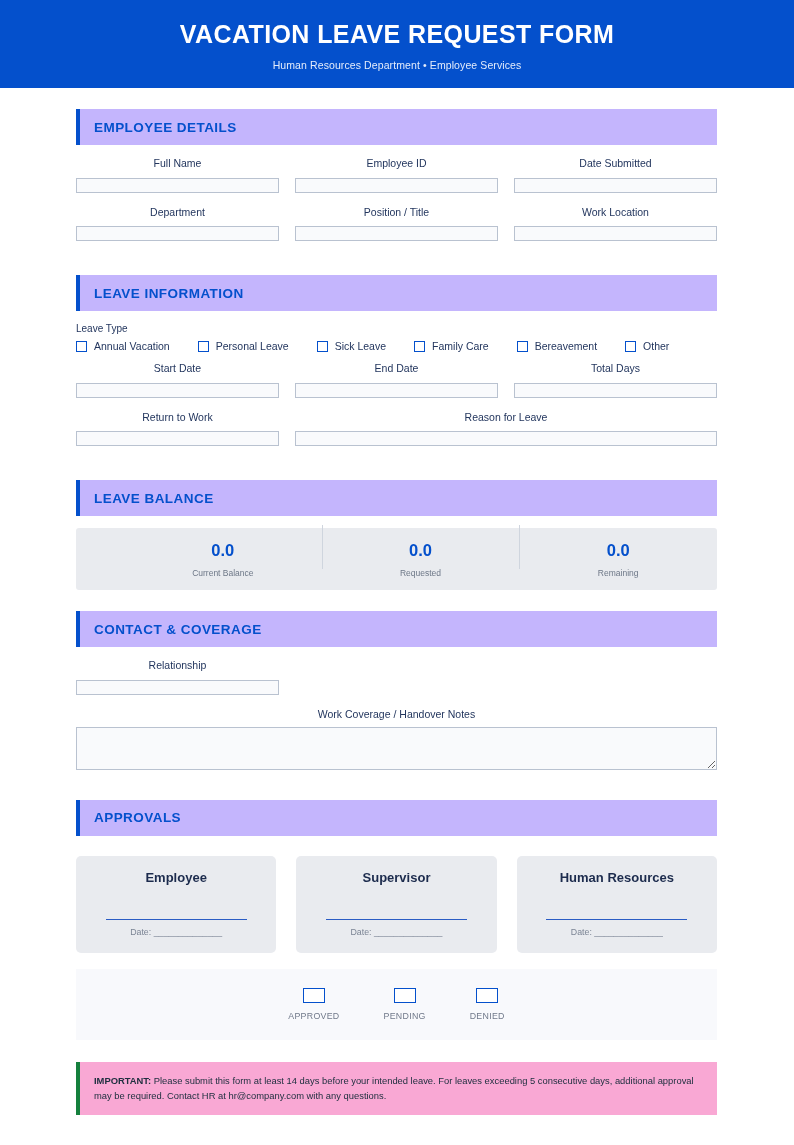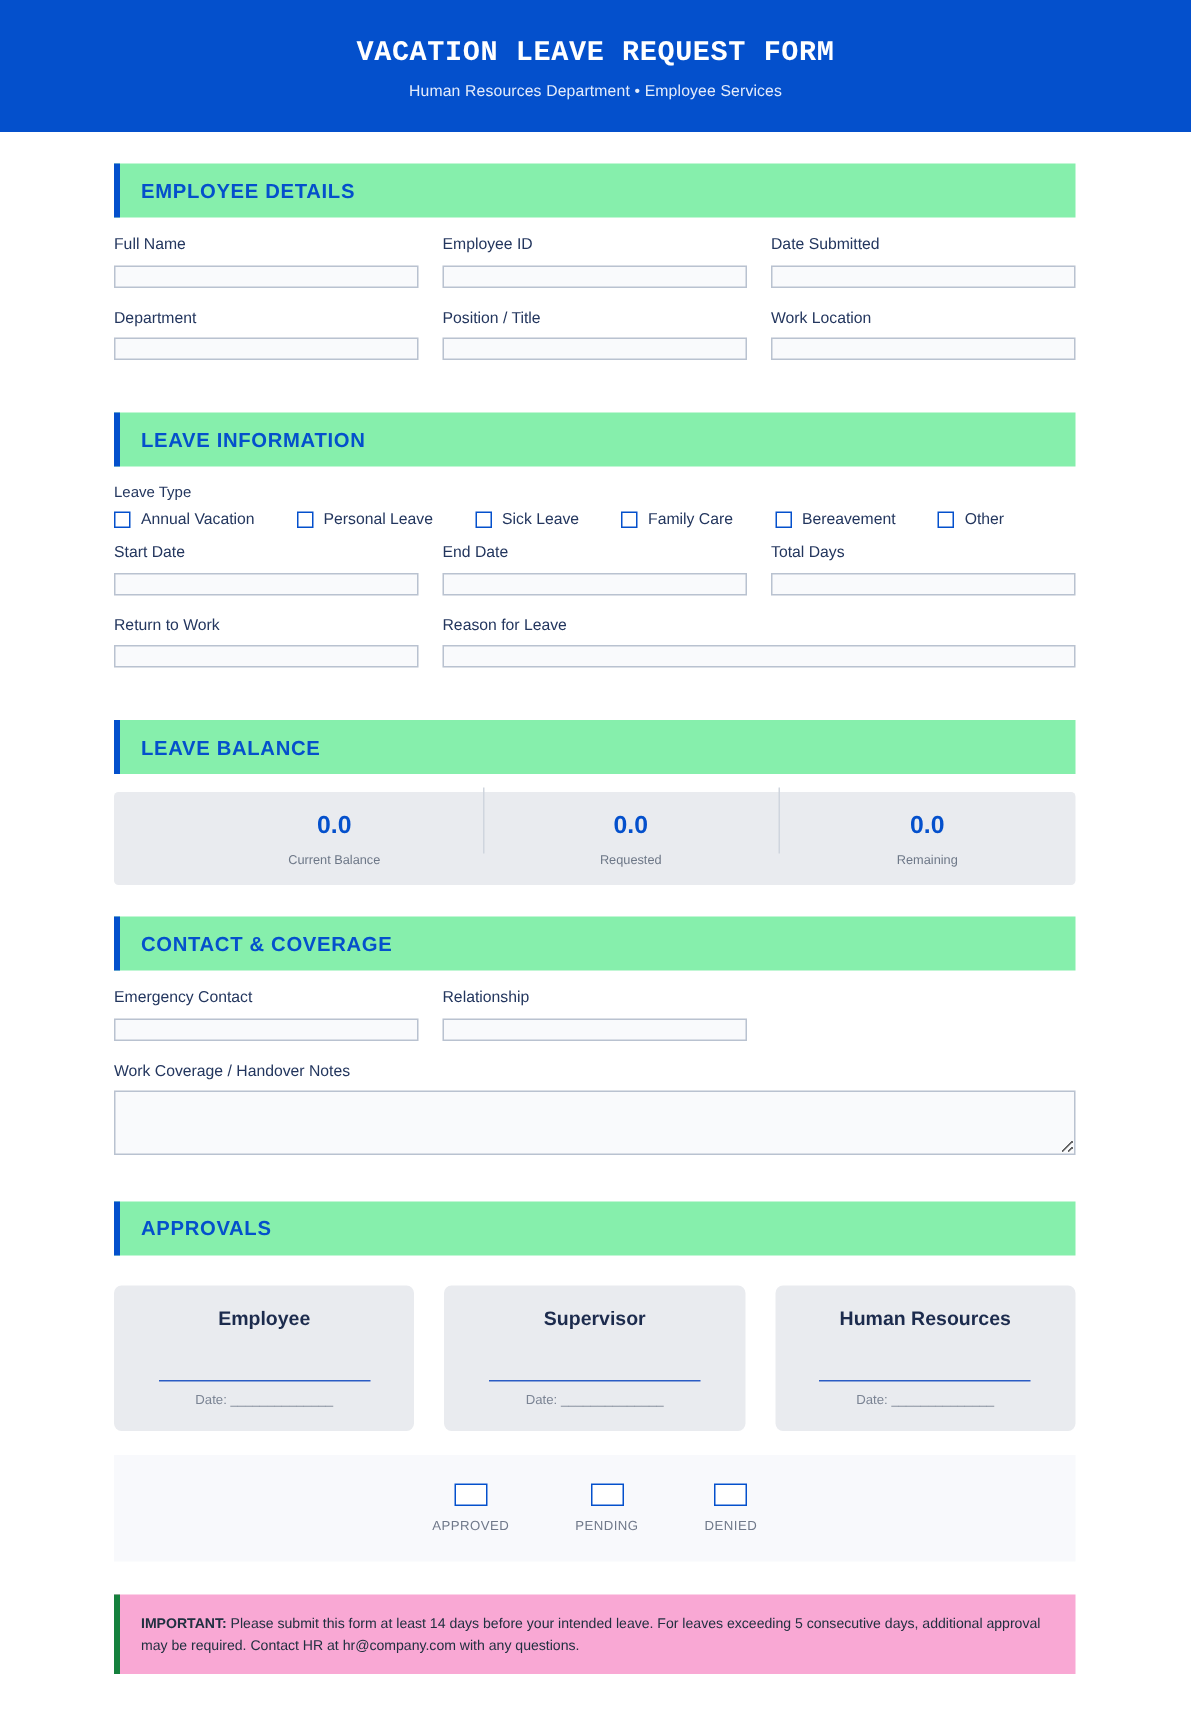--- a/index.html
+++ b/index.html
@@ -21,44 +21,43 @@
     height: 88px;
     display: flex;
     flex-direction: column;
     align-items: center;
     justify-content: center;
     box-sizing: border-box;
     padding-top: 4px;
   }
   .doc-title {
     color: #ffffff;
-    font-size: 19px;
+    font-size: 25px;
     font-weight: bold;
     letter-spacing: 0.4px;
     line-height: 1.1;
     margin-bottom: 10px;
-    font-family: Liberation Mono, monospace;
   }
   .doc-subtitle {
     color: #e4ecfb;
     font-size: 10.5px;
     font-weight: normal;
     letter-spacing: 0.1px;
   }
 
   
   .sheet {
     padding: 0 77px 0 76px;
     box-sizing: border-box;
     width: 794px;
   }
 
   
   .section-bar {
-    background: #86efac;
+    background: #c4b5fd;
     height: 36px;
     display: flex;
     align-items: center;
     position: relative;
     margin-top: 21px;
   }
   .section-accent {
     width: 4px;
     height: 36px;
     background: #0450cc;
@@ -80,20 +79,21 @@
     row-gap: 0;
     margin-top: 12px;
   }
   .field { margin-bottom: 12px; }
   .field.span2 { grid-column: span 2; }
   .field-label {
     font-size: 10.5px;
     color: #23365e;
     margin-bottom: 6px;
     line-height: 1.2;
+    text-align: center;
   }
   .field-input {
     height: 15px;
     border: 1px solid #b9c2d0;
     background: #f9fafc;
     box-sizing: border-box;
     width: 100%;
   }
   .textarea-input {
     height: 43px;
@@ -364,24 +364,20 @@
       <div class="balance-caption">Remaining</div>
     </div>
   </div>
 
   <div class="section-bar">
     <div class="section-accent"></div>
     <div class="section-title">CONTACT &amp; COVERAGE</div>
   </div>
   <div class="grid">
     <div class="field">
-      <div class="field-label">Emergency Contact</div>
-      <input class="field-input" type="text" value="" style="">
-    </div>
-    <div class="field">
       <div class="field-label">Relationship</div>
       <input class="field-input" type="text" value="" style="">
     </div>
   </div>
   <div>
     <div class="field-label">Work Coverage / Handover Notes</div>
     <textarea class="textarea-input" style=""></textarea>
   </div>
 
   <div class="section-bar" style="margin-top:26px">

